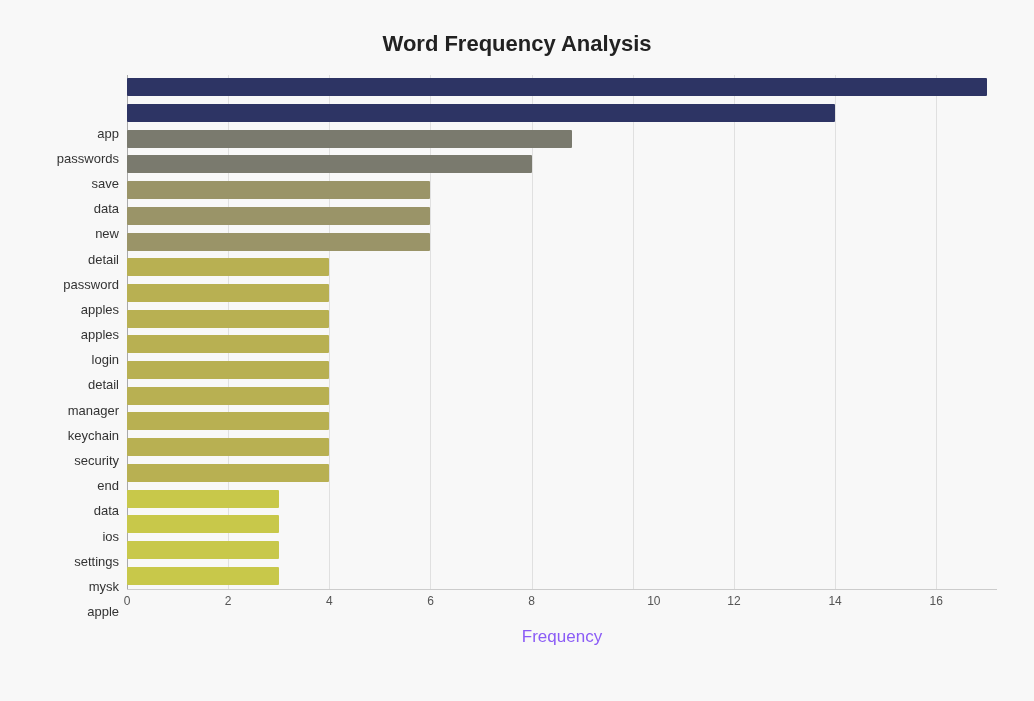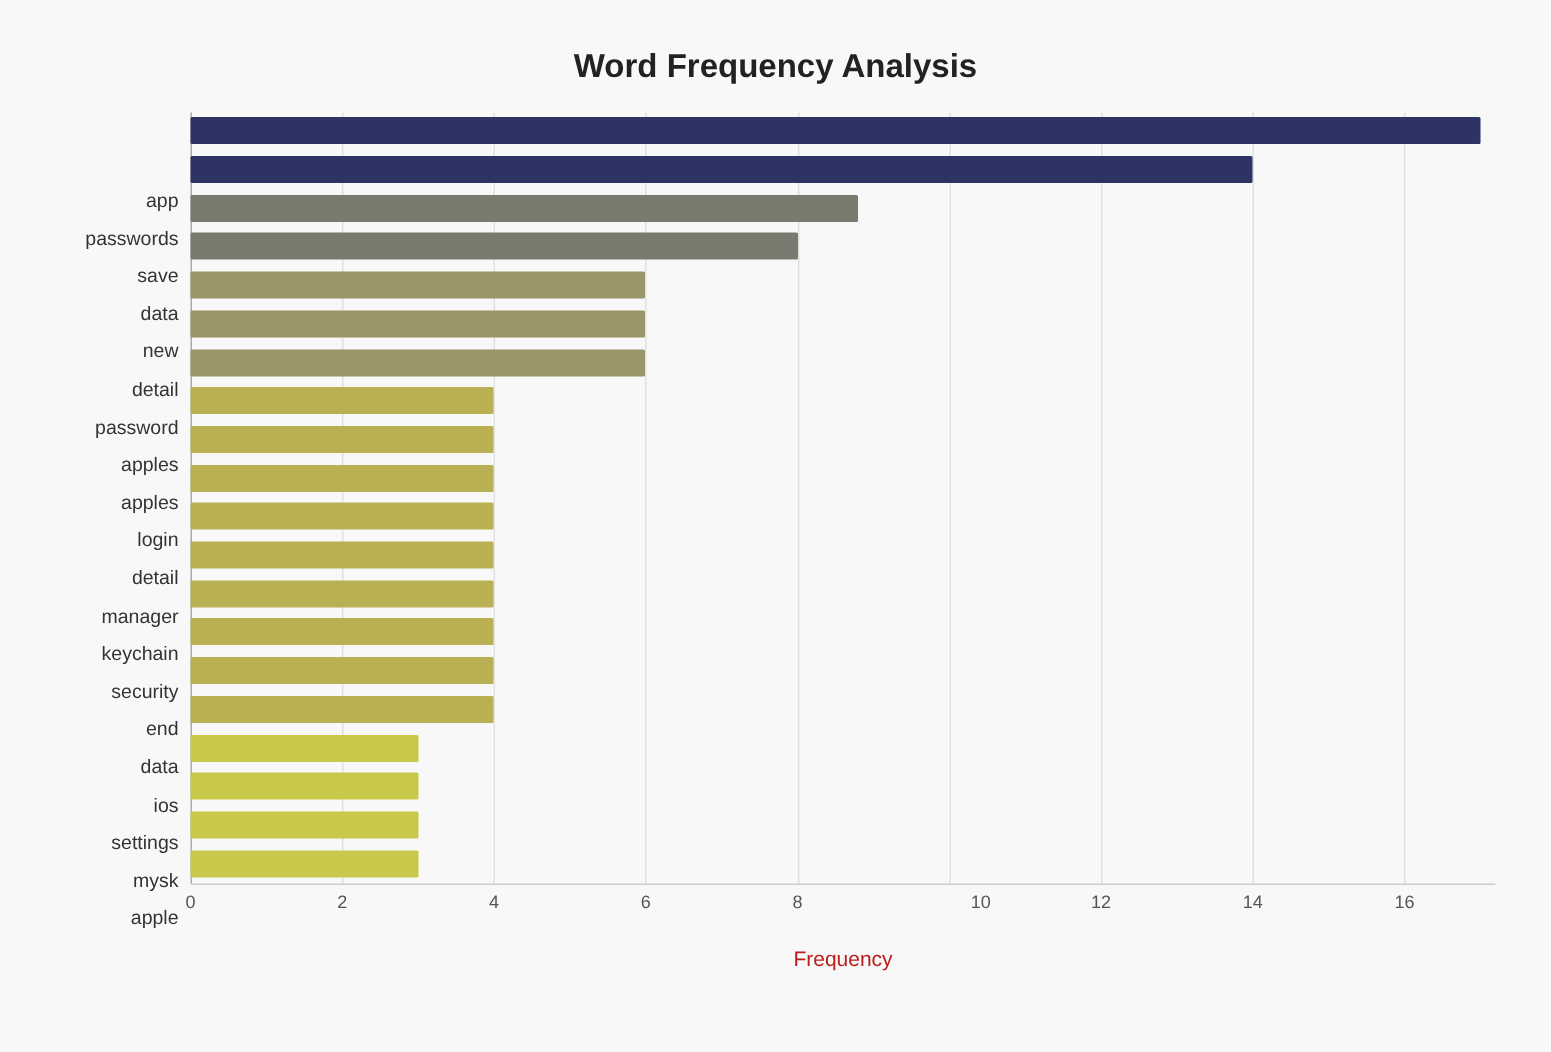--- a/index.html
+++ b/index.html
@@ -111,22 +111,22 @@
     }
     .x-tick {
       position: absolute;
       transform: translateX(-50%);
       font-size: 12px;
       color: #555;
       padding-top: 4px;
     }
     .x-axis-label {
       text-align: center;
-      font-size: 14px;
-      color: #b91c1c;
+      font-size: 17px;
+      color: #8b5cf6;
       margin-top: 2px;
       position: absolute;
       width: 100%;
       bottom: -22px;
     }
   </style>
 </head>
 <body>
 
 <div class="chart-container">

